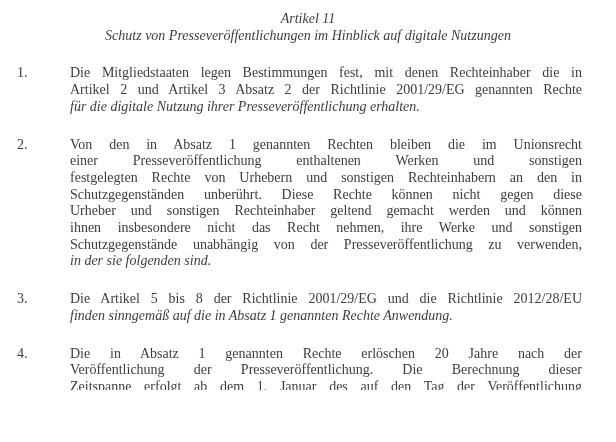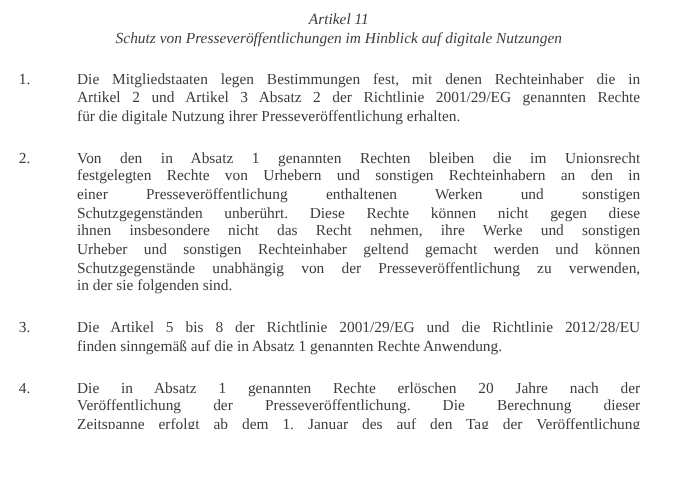--- a/index.html
+++ b/index.html
@@ -37,45 +37,46 @@
     left: -53px;
     top: 0;
   }
   .line {
     text-align: justify;
     text-align-last: justify;
   }
   .line.last {
     text-align: justify;
     text-align-last: left;
+    font-style: italic;
   }
 </style>
 </head>
 <body>
 
 <div class="page">
   <div class="heading">
     <div class="heading-line">Artikel 11</div>
     <div class="heading-line">Schutz von Presseveröffentlichungen im Hinblick auf digitale Nutzungen</div>
   </div>
   <div id="paragraphs">
       <div class="para">
         <span class="para-num">1.</span>
         <div class="line">Die Mitgliedstaaten legen Bestimmungen fest, mit denen Rechteinhaber die in</div>
         <div class="line">Artikel 2 und Artikel 3 Absatz 2 der Richtlinie 2001/29/EG genannten Rechte</div>
         <div class="line last">für die digitale Nutzung ihrer Presseveröffentlichung erhalten.</div>
       </div>
       <div class="para">
         <span class="para-num">2.</span>
         <div class="line">Von den in Absatz 1 genannten Rechten bleiben die im Unionsrecht</div>
+        <div class="line">einer Presseveröffentlichung enthaltenen Werken und sonstigen</div>
         <div class="line">festgelegten Rechte von Urhebern und sonstigen Rechteinhabern an den in</div>
-        <div class="line">einer Presseveröffentlichung enthaltenen Werken und sonstigen</div>
         <div class="line">Schutzgegenständen unberührt. Diese Rechte können nicht gegen diese</div>
+        <div class="line">Urheber und sonstigen Rechteinhaber geltend gemacht werden und können</div>
         <div class="line">ihnen insbesondere nicht das Recht nehmen, ihre Werke und sonstigen</div>
-        <div class="line">Urheber und sonstigen Rechteinhaber geltend gemacht werden und können</div>
         <div class="line">Schutzgegenstände unabhängig von der Presseveröffentlichung zu verwenden,</div>
         <div class="line last">in der sie folgenden sind.</div>
       </div>
       <div class="para">
         <span class="para-num">3.</span>
         <div class="line">Die Artikel 5 bis 8 der Richtlinie 2001/29/EG und die Richtlinie 2012/28/EU</div>
         <div class="line last">finden sinngemäß auf die in Absatz 1 genannten Rechte Anwendung.</div>
       </div>
       <div class="para">
         <span class="para-num">4.</span>

